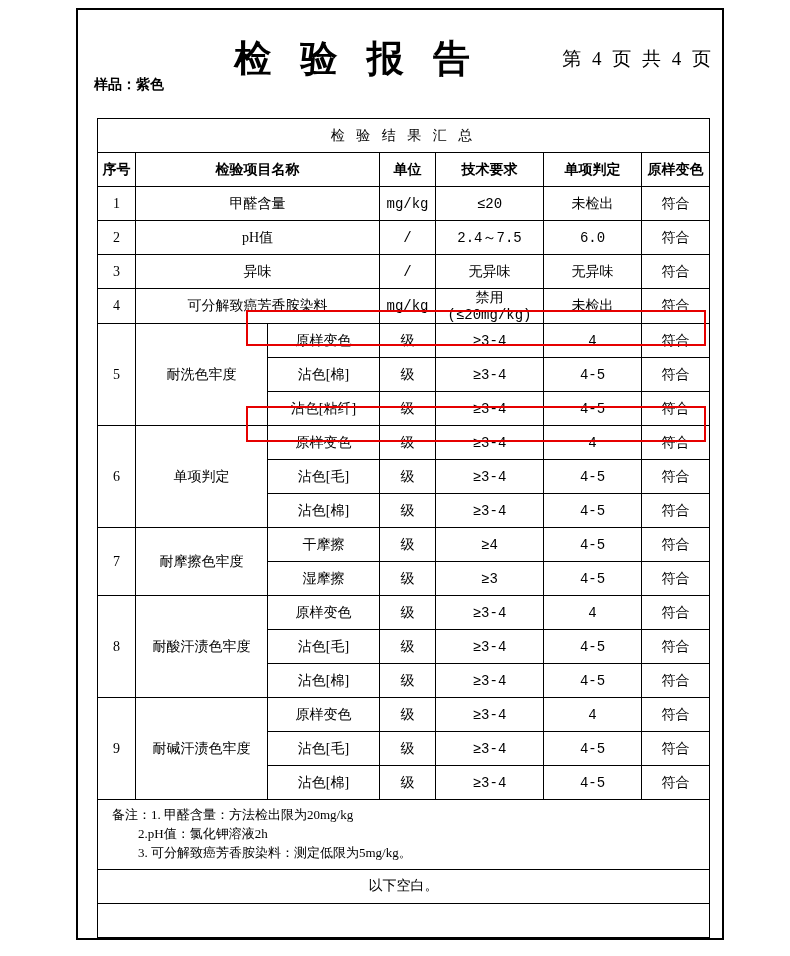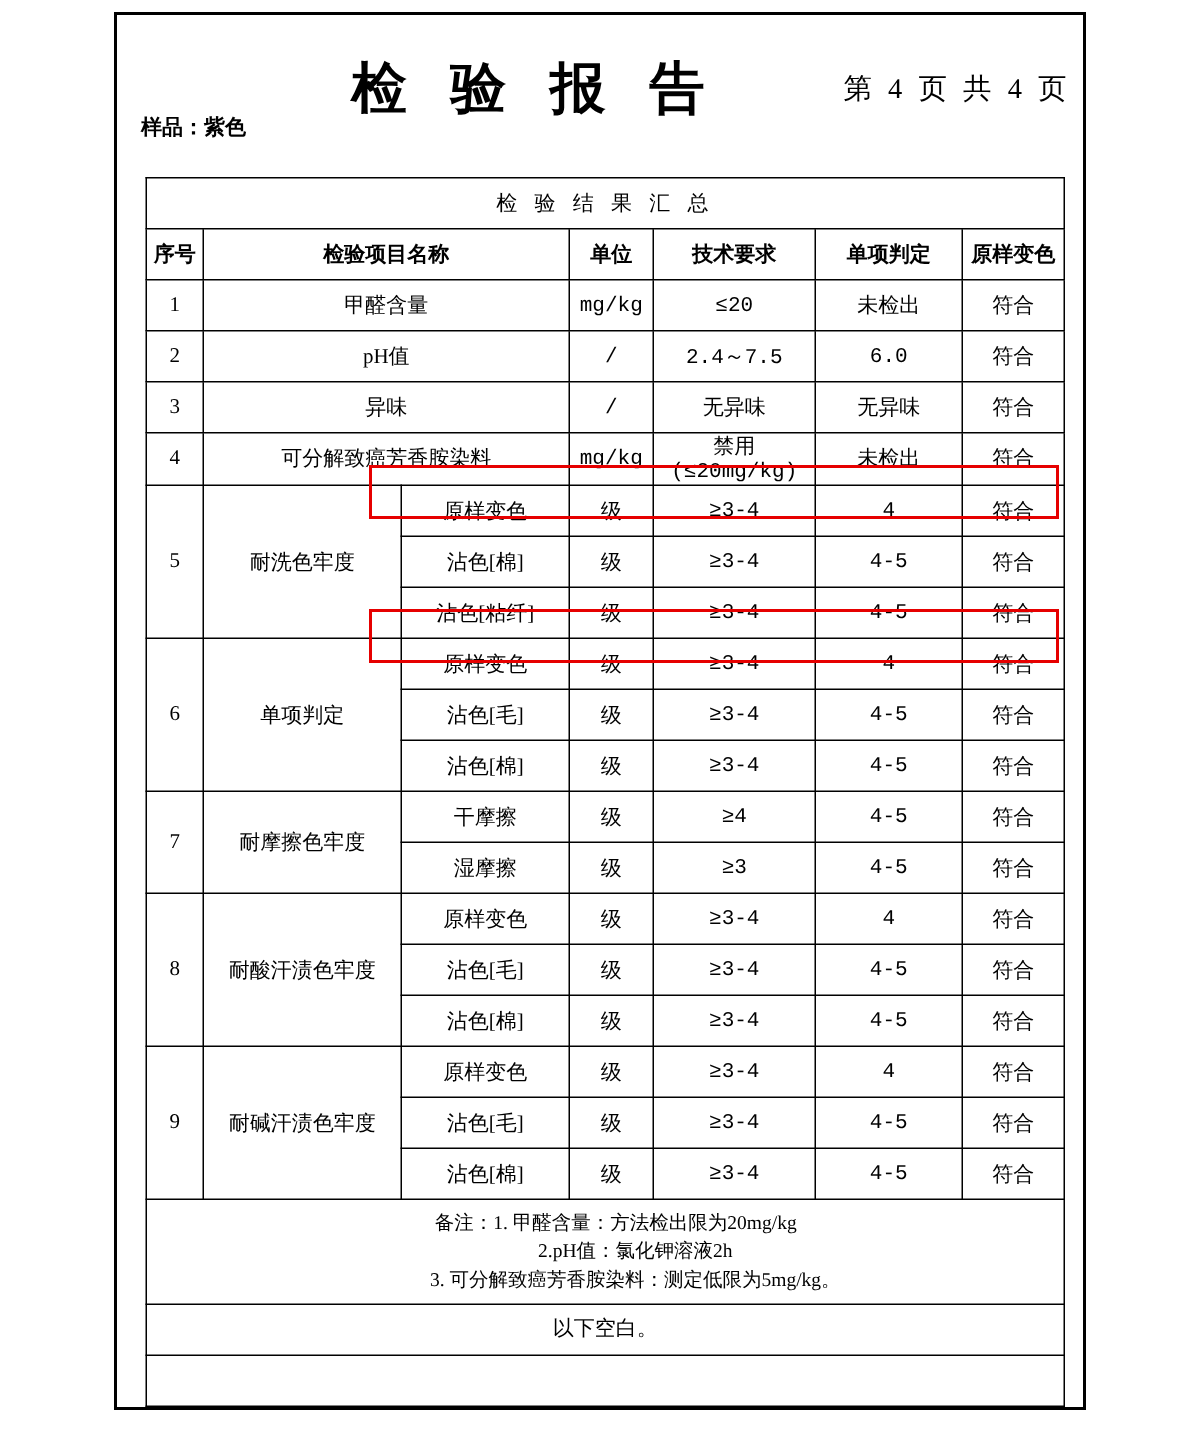--- a/index.html
+++ b/index.html
@@ -111,21 +111,21 @@
     height: 36px;
   }
   #redbox2 {
     left: 246px;
     top: 406px;
     width: 460px;
     height: 36px;
   }
   .notes {
     font-size: 13px;
-    text-align: center;
+    text-align: left;
     padding: 6px 0 6px 0;
     line-height: 1.45;
     font-family: "Liberation Serif", serif;
   }
   .notes .l1 { padding-left: 14px; }
   .notes .l2 { padding-left: 40px; }
   .notes .l3 { padding-left: 40px; }
   td.notes-cell {
     height: auto;
     text-align: left;

